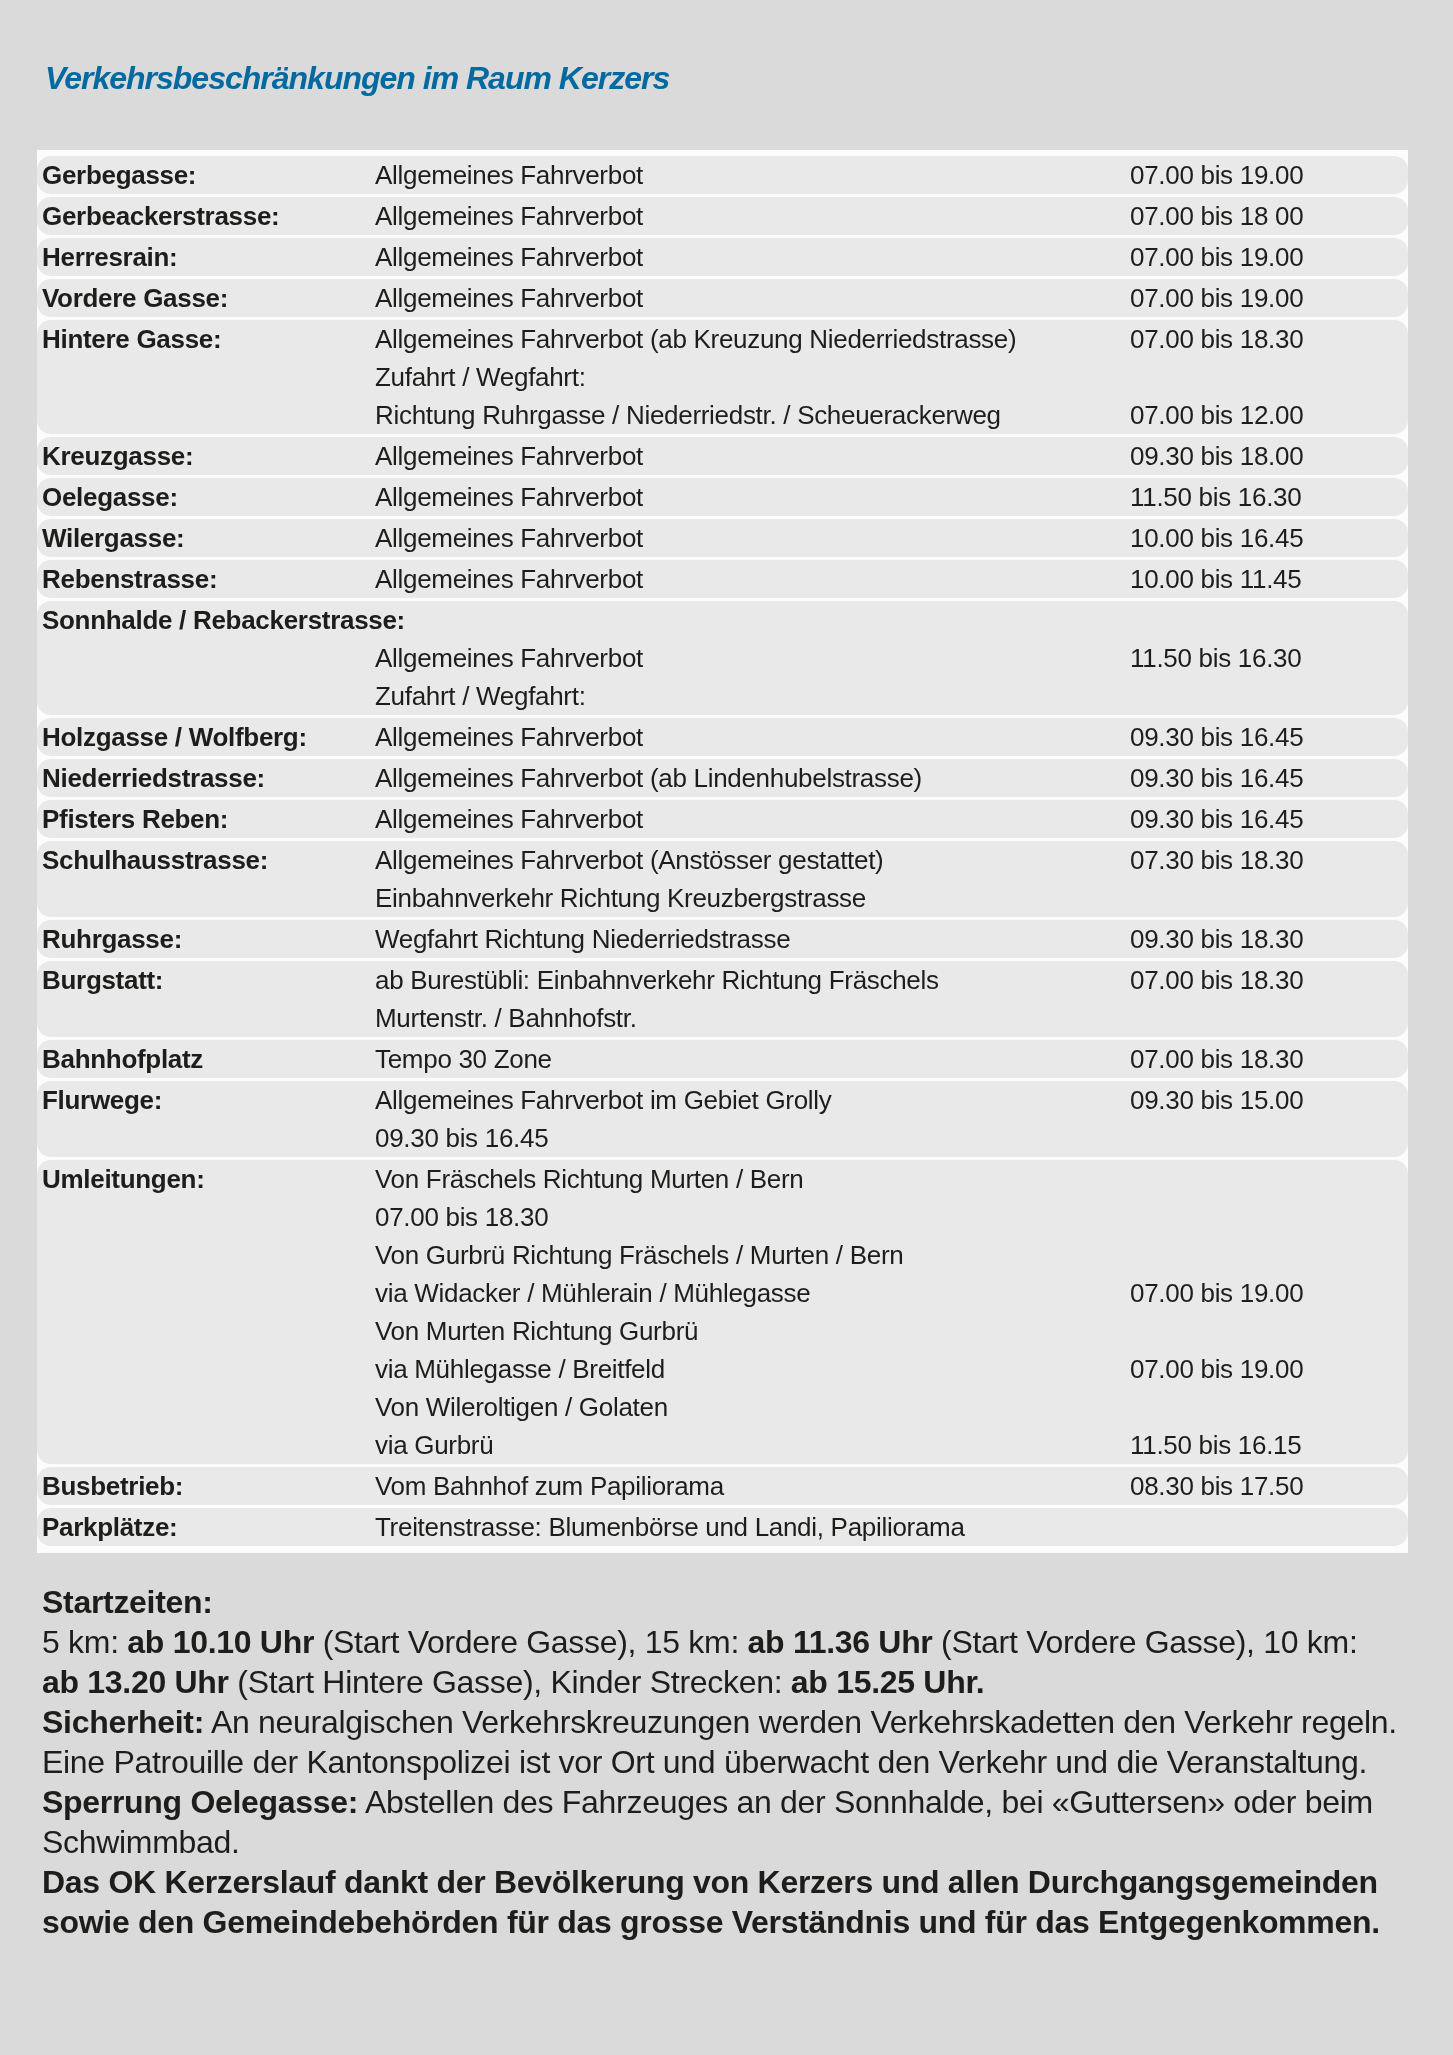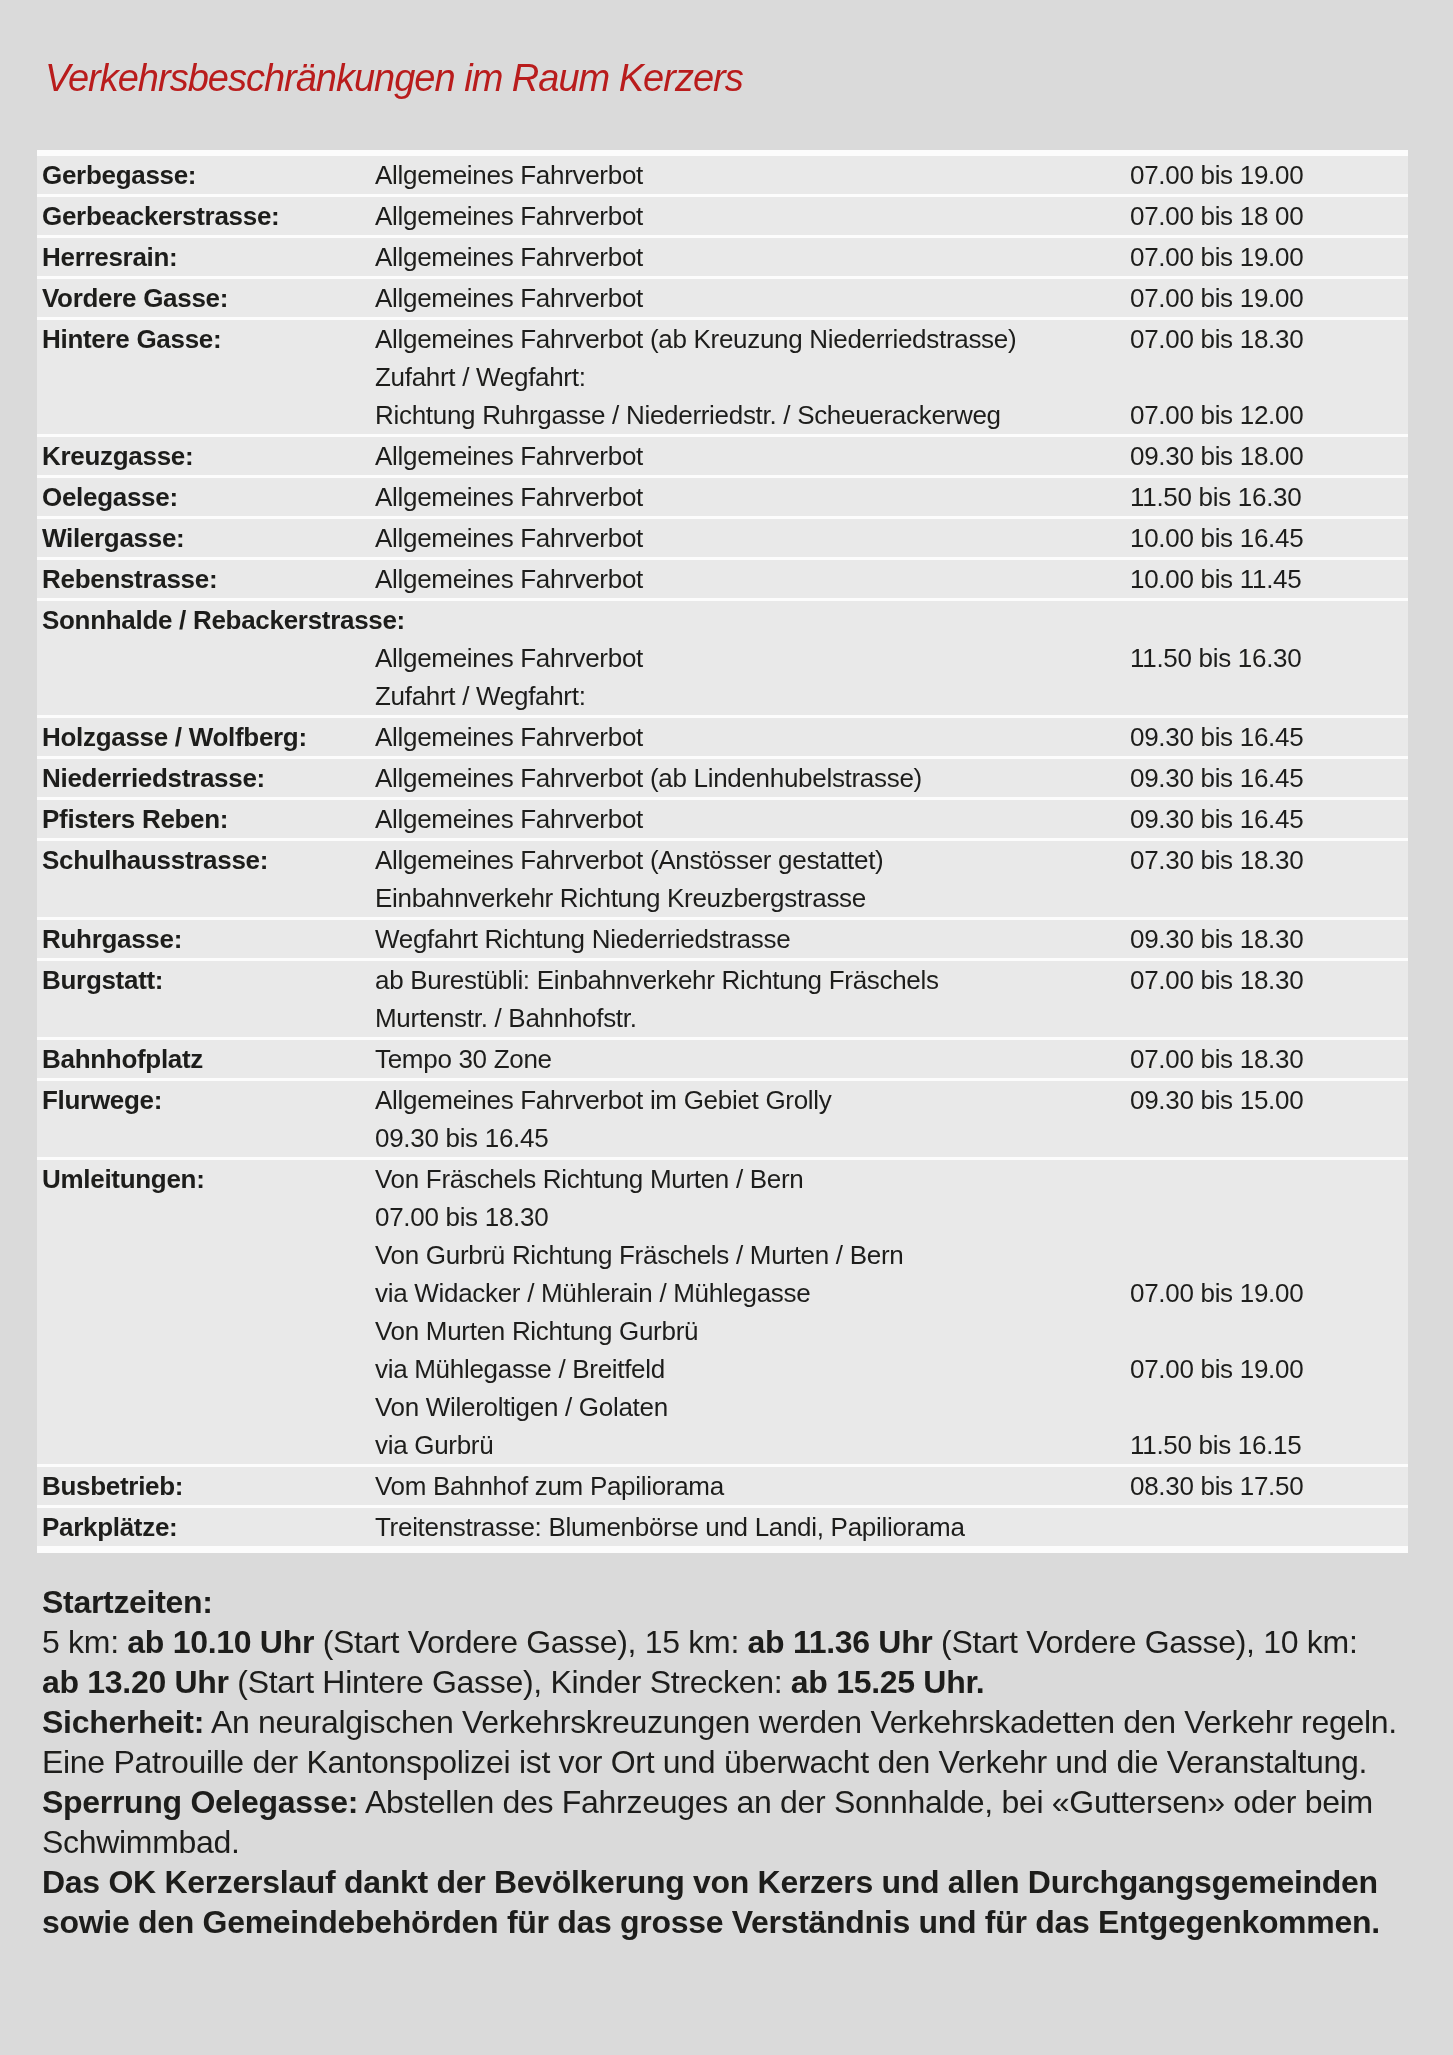--- a/index.html
+++ b/index.html
@@ -15,37 +15,38 @@
     overflow: hidden;
   }
   .page {
     padding: 0 33px 0 37px;
     box-sizing: border-box;
   }
   h1.title {
     margin: 0;
     padding: 50px 0 0 8px;
     font-style: italic;
-    font-weight: normal;
-    font-size: 38px;
+    font-weight: bold;
+    font-size: 32px;
     line-height: 56px;
     letter-spacing: -1px;
-    color: #b91c1c;
+    color: #0369a1;
   }
   .tablewrap {
     margin-top: 44px;
     width: 1371px;
     background: #fcfcfc;
     padding: 6px 0 7px 0;
     display: flex;
     flex-direction: column;
     gap: 3px;
   }
   .row {
     background: #e9e9e9;
+    border-radius: 14px;
   }
   .line {
     display: grid;
     grid-template-columns: 333px 755px auto;
     align-items: center;
     min-height: 38px;
     padding-left: 5px;
     font-size: 26px;
     letter-spacing: -0.3px;
   }

